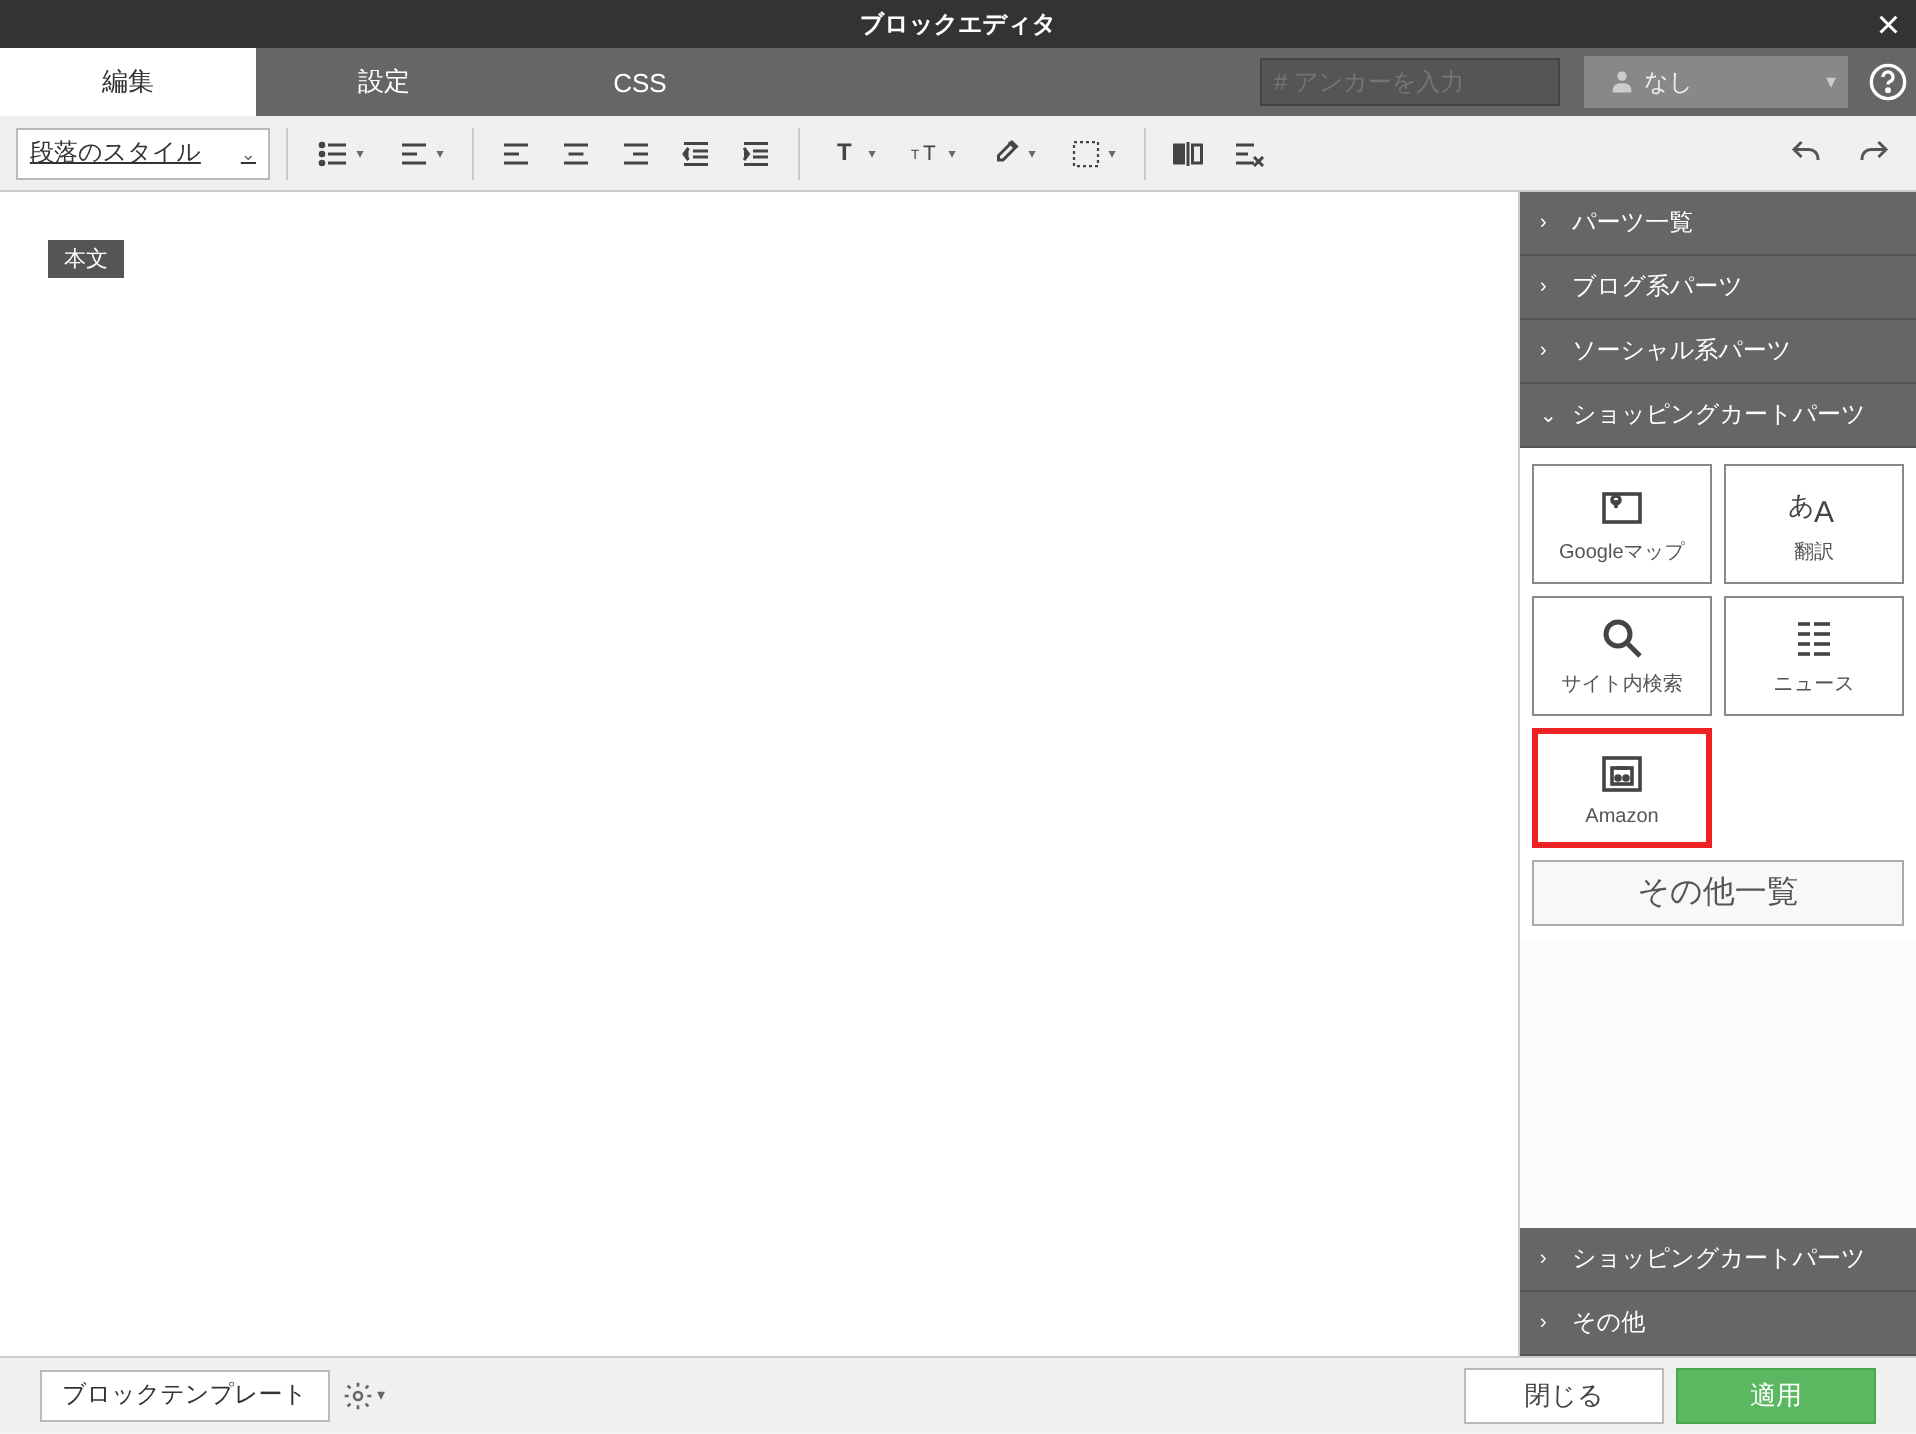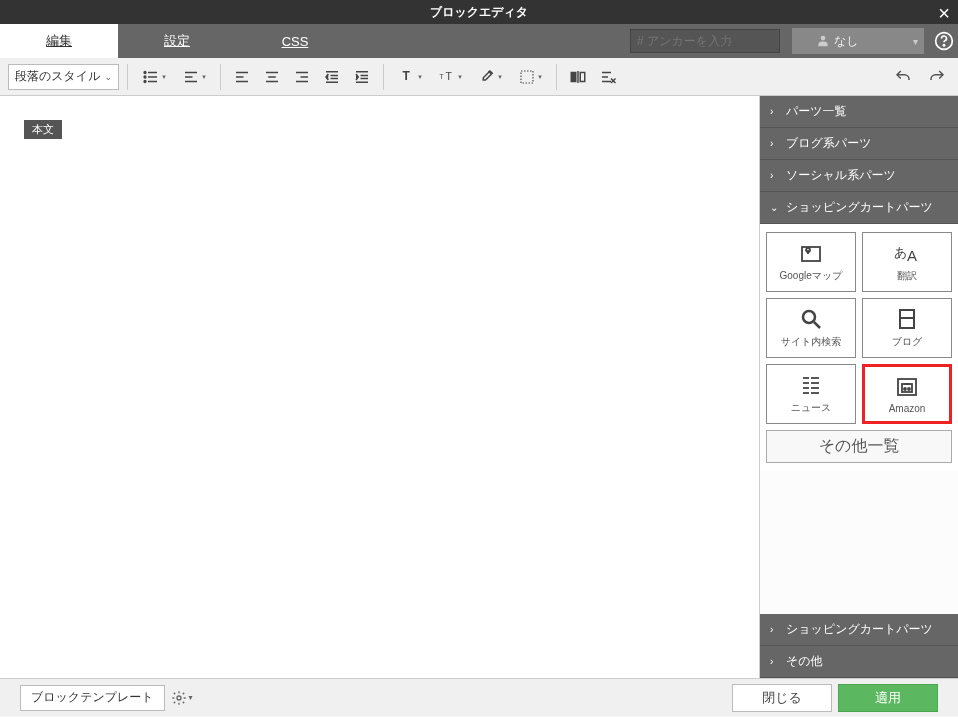--- a/index.html
+++ b/index.html
@@ -3,31 +3,31 @@
   <meta charset="utf-8">
   <style>
     * { margin: 0; padding: 0; box-sizing: border-box; }
     body { font-family: "Meiryo", "Hiragino Sans", sans-serif; font-size: 12px; color: #333; background: #f5f5f5; width: 958px; height: 717px; overflow: hidden; }
     
     .titlebar { background: #333; color: #fff; height: 24px; display: flex; align-items: center; justify-content: center; position: relative; }
     .titlebar .title { font-weight: bold; font-size: 12px; }
     .titlebar .close { position: absolute; right: 8px; top: 2px; font-size: 20px; cursor: pointer; color: #fff; }
     
     .tabbar { background: #666; height: 34px; display: flex; align-items: stretch; }
-    .tabbar .tab { width: 118px; display: flex; align-items: center; justify-content: center; color: #fff; cursor: pointer; font-size: 13px; text-decoration: underline; }
+    .tabbar .tab { width: 128px; display: flex; align-items: center; justify-content: center; color: #fff; cursor: pointer; font-size: 13px; }
     .tabbar .tab.active { background: #fff; color: #333; }
     .tabbar .spacer { flex: 1; }
     .tabbar .anchor-input { width: 150px; height: 24px; margin: 5px 6px; background: #555; border: 1px solid #444; color: #7dd3fc; padding: 0 6px; font-size: 12px; }
-    .tabbar .anim-select { width: 132px; height: 26px; margin: 4px 6px; background: #888; color: #eee; display: flex; align-items: center; padding: 0 24px; font-size: 12px; position: relative; cursor: pointer; }
+    .tabbar .anim-select { width: 132px; height: 26px; margin: 4px 6px; background: #888; color: #eee; display: flex; align-items: center; padding: 0 12px; font-size: 12px; position: relative; cursor: pointer; }
     .tabbar .anim-select .chev { position: absolute; right: 6px; font-size: 10px; color: #ccc; }
     .tabbar .help { width: 28px; display: flex; align-items: center; justify-content: center; color: #fff; cursor: pointer; }
     .tabbar .help svg { width: 20px; height: 20px; }
     
     .toolbar { background: #f0f0f0; height: 38px; display: flex; align-items: center; padding: 0 8px; border-bottom: 1px solid #ccc; gap: 4px; }
-    .toolbar .style-dd { height: 26px; border: 1px solid #bbb; background: #fff; padding: 0 6px; display: flex; align-items: center; gap: 4px; cursor: pointer; font-size: 12px; }
+    .toolbar .style-dd { height: 26px; border: 1px solid #bbb; background: #fff; padding: 0 6px; display: flex; align-items: center; gap: 20px; cursor: pointer; font-size: 12px; text-decoration: underline; }
     .toolbar .style-dd .chev { font-size: 9px; color: #666; }
     .toolbar .sep { width: 1px; height: 26px; background: #ccc; margin: 0 4px; }
     .toolbar .tbtn { width: 26px; height: 26px; display: flex; align-items: center; justify-content: center; cursor: pointer; color: #444; }
     .toolbar .tbtn.wide { width: 36px; }
     .toolbar .tbtn svg { width: 18px; height: 18px; }
     .toolbar .tbtn .mini-chev { font-size: 7px; margin-left: 2px; color: #666; }
     .toolbar .right { margin-left: auto; display: flex; gap: 8px; }
     
     .main { display: flex; height: 582px; }
     .canvas { flex: 1; background: #fff; border-right: 1px solid #ccc; padding: 24px; position: relative; }
@@ -259,29 +259,20 @@
             <div class="pic">
                 <svg viewBox="0 0 24 24" stroke="#444" stroke-width="2.5" fill="none">
                   <circle cx="10" cy="10" r="6"></circle>
                   <line x1="15" y1="15" x2="21" y2="21"></line>
                 </svg>
               </div>
             <div class="pl">サイト内検索</div>
           </div>
           <div class="part">
             <div class="pic">
-                <svg viewBox="0 0 24 24" stroke="#444" stroke-width="2" fill="none">
-                  <rect x="5" y="3" width="14" height="18"></rect>
-                  <line x1="5" y1="11" x2="19" y2="11"></line>
-                </svg>
-              </div>
-            <div class="pl">ブログ</div>
-          </div>
-          <div class="part">
-            <div class="pic">
                 <svg viewBox="0 0 24 24" stroke="#444" stroke-width="1.8">
                   <line x1="4" y1="5" x2="10" y2="5"></line>
                   <line x1="12" y1="5" x2="20" y2="5"></line>
                   <line x1="4" y1="10" x2="10" y2="10"></line>
                   <line x1="12" y1="10" x2="20" y2="10"></line>
                   <line x1="4" y1="15" x2="10" y2="15"></line>
                   <line x1="12" y1="15" x2="20" y2="15"></line>
                   <line x1="4" y1="20" x2="10" y2="20"></line>
                   <line x1="12" y1="20" x2="20" y2="20"></line>
                 </svg>

